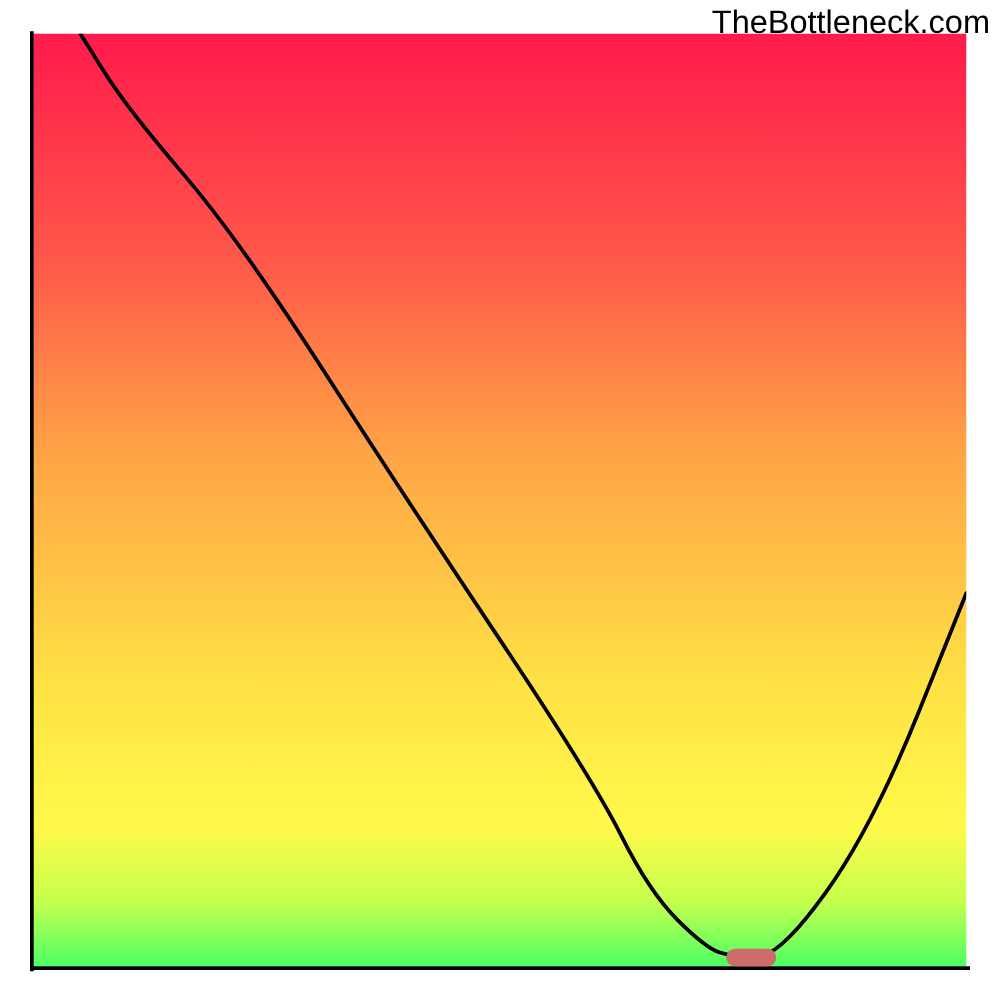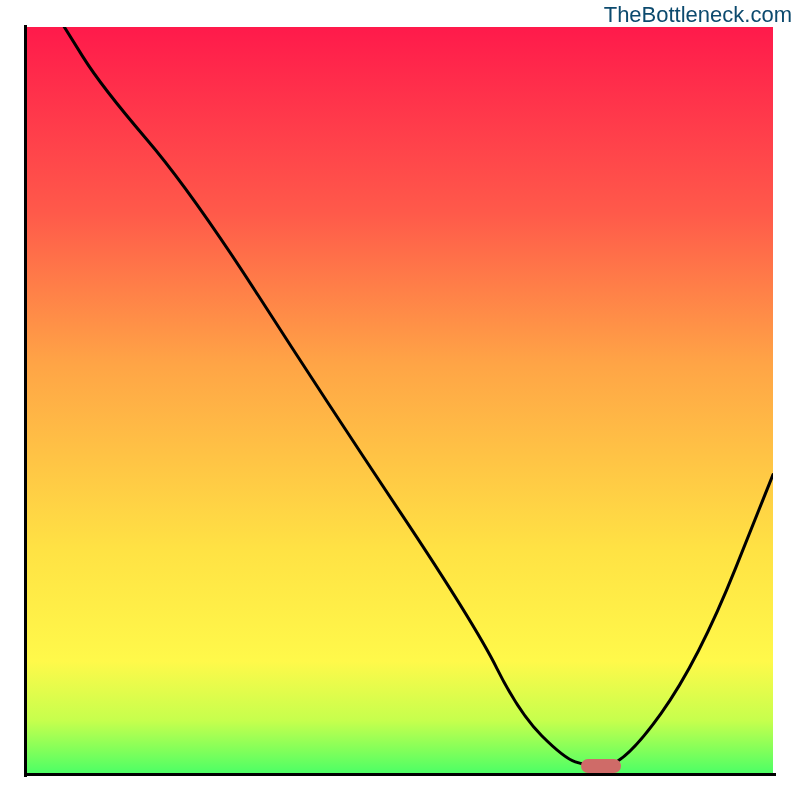--- a/index.html
+++ b/index.html
@@ -13,22 +13,22 @@
   }
   .wrap {
     position: relative;
     width: 800px;
     height: 800px;
   }
   .watermark {
     position: absolute;
     top: 2px;
     right: 8px;
-    color: #0c4a6e;
-    font-size: 22px;
+    color: #000000;
+    font-size: 26px;
     font-weight: 500;
     z-index: 10;
   }
   .plot-area {
     position: absolute;
     left: 27px;
     top: 27px;
     width: 746px;
     height: 746px;
     background: linear-gradient(

